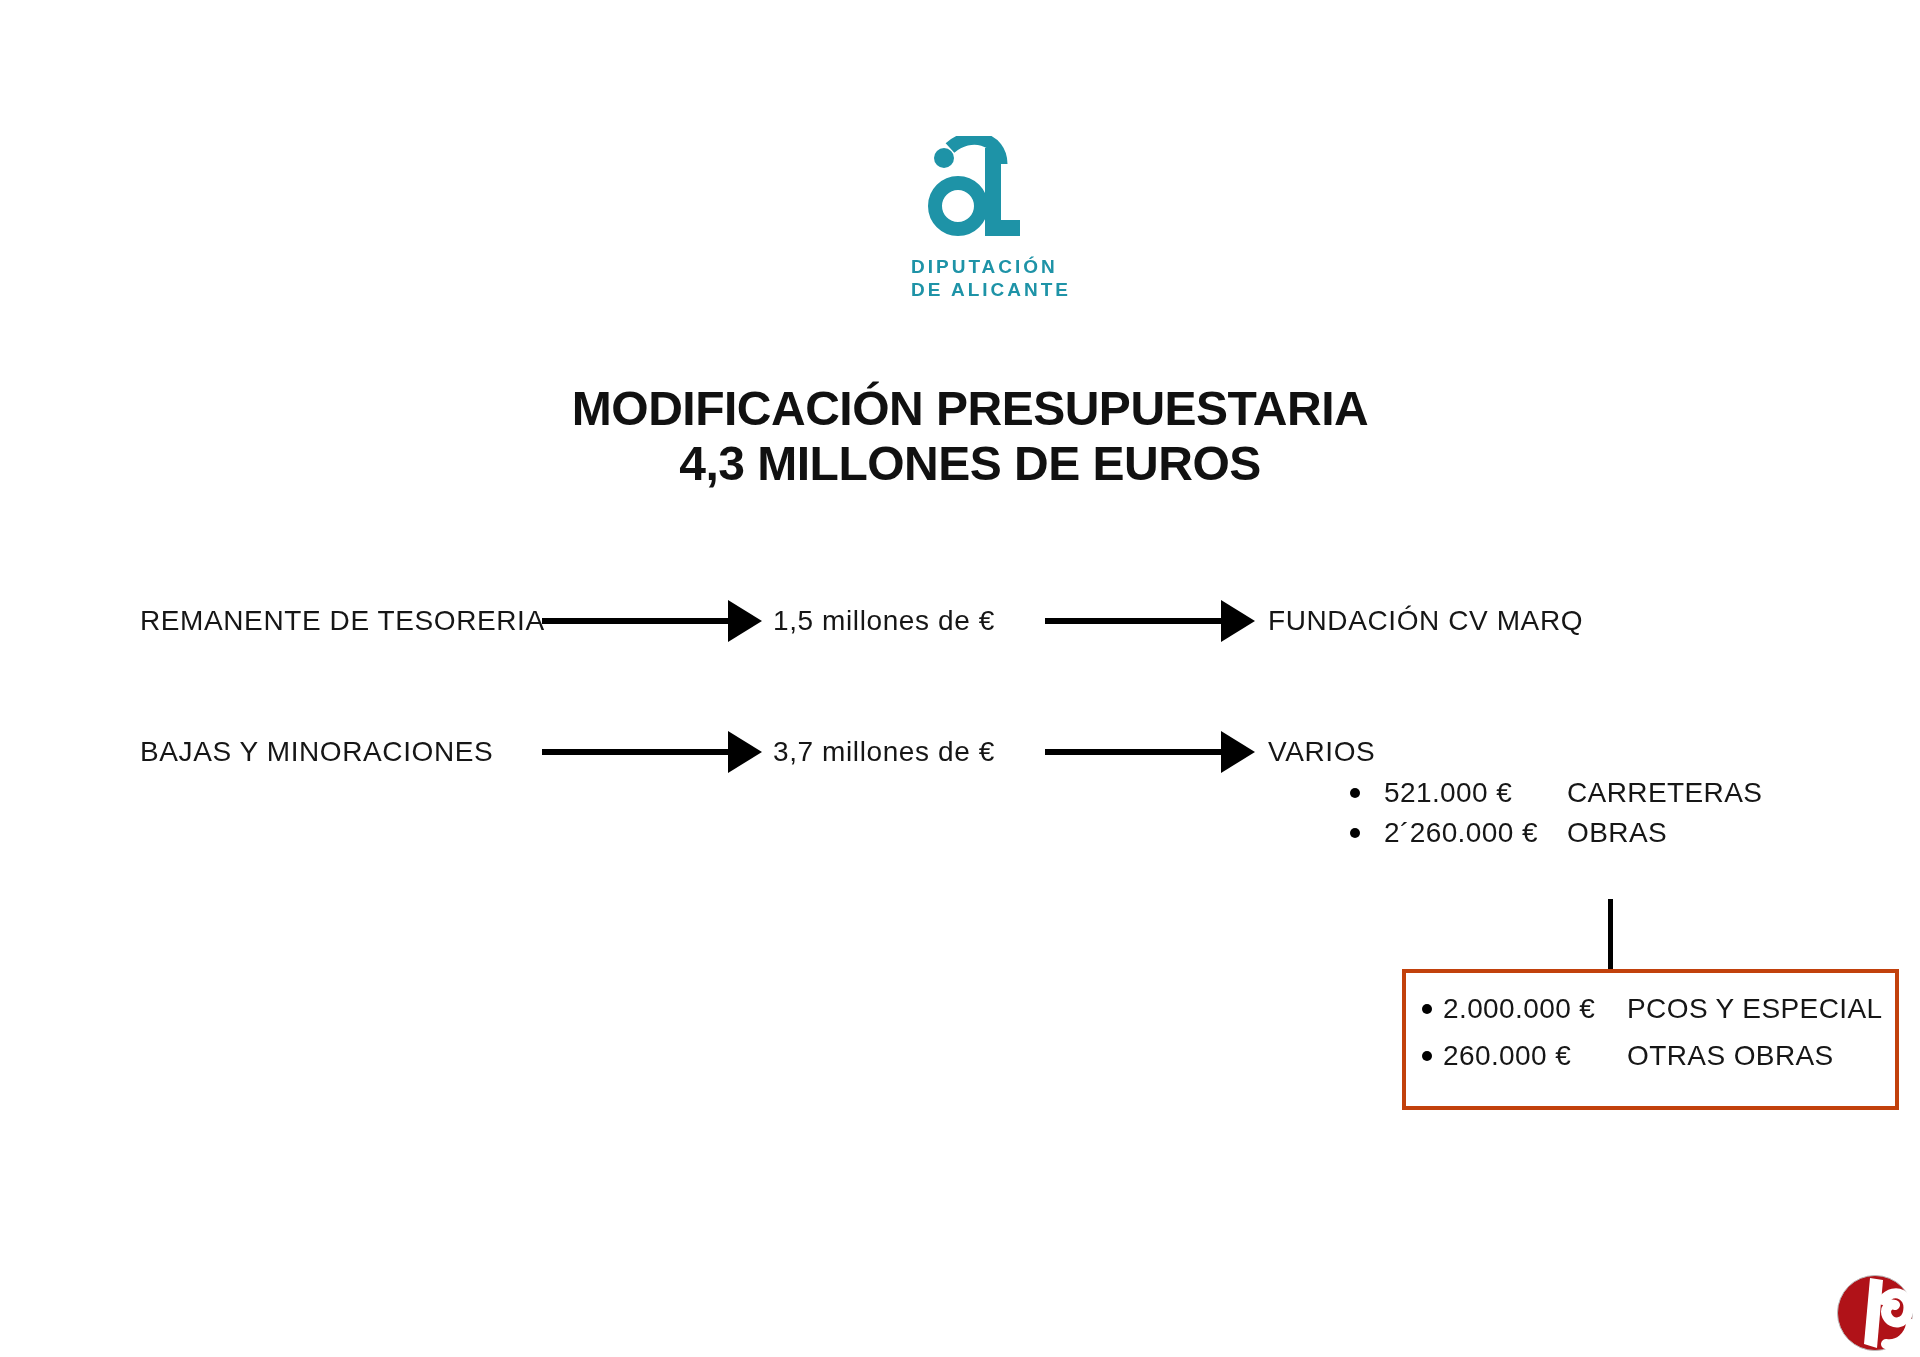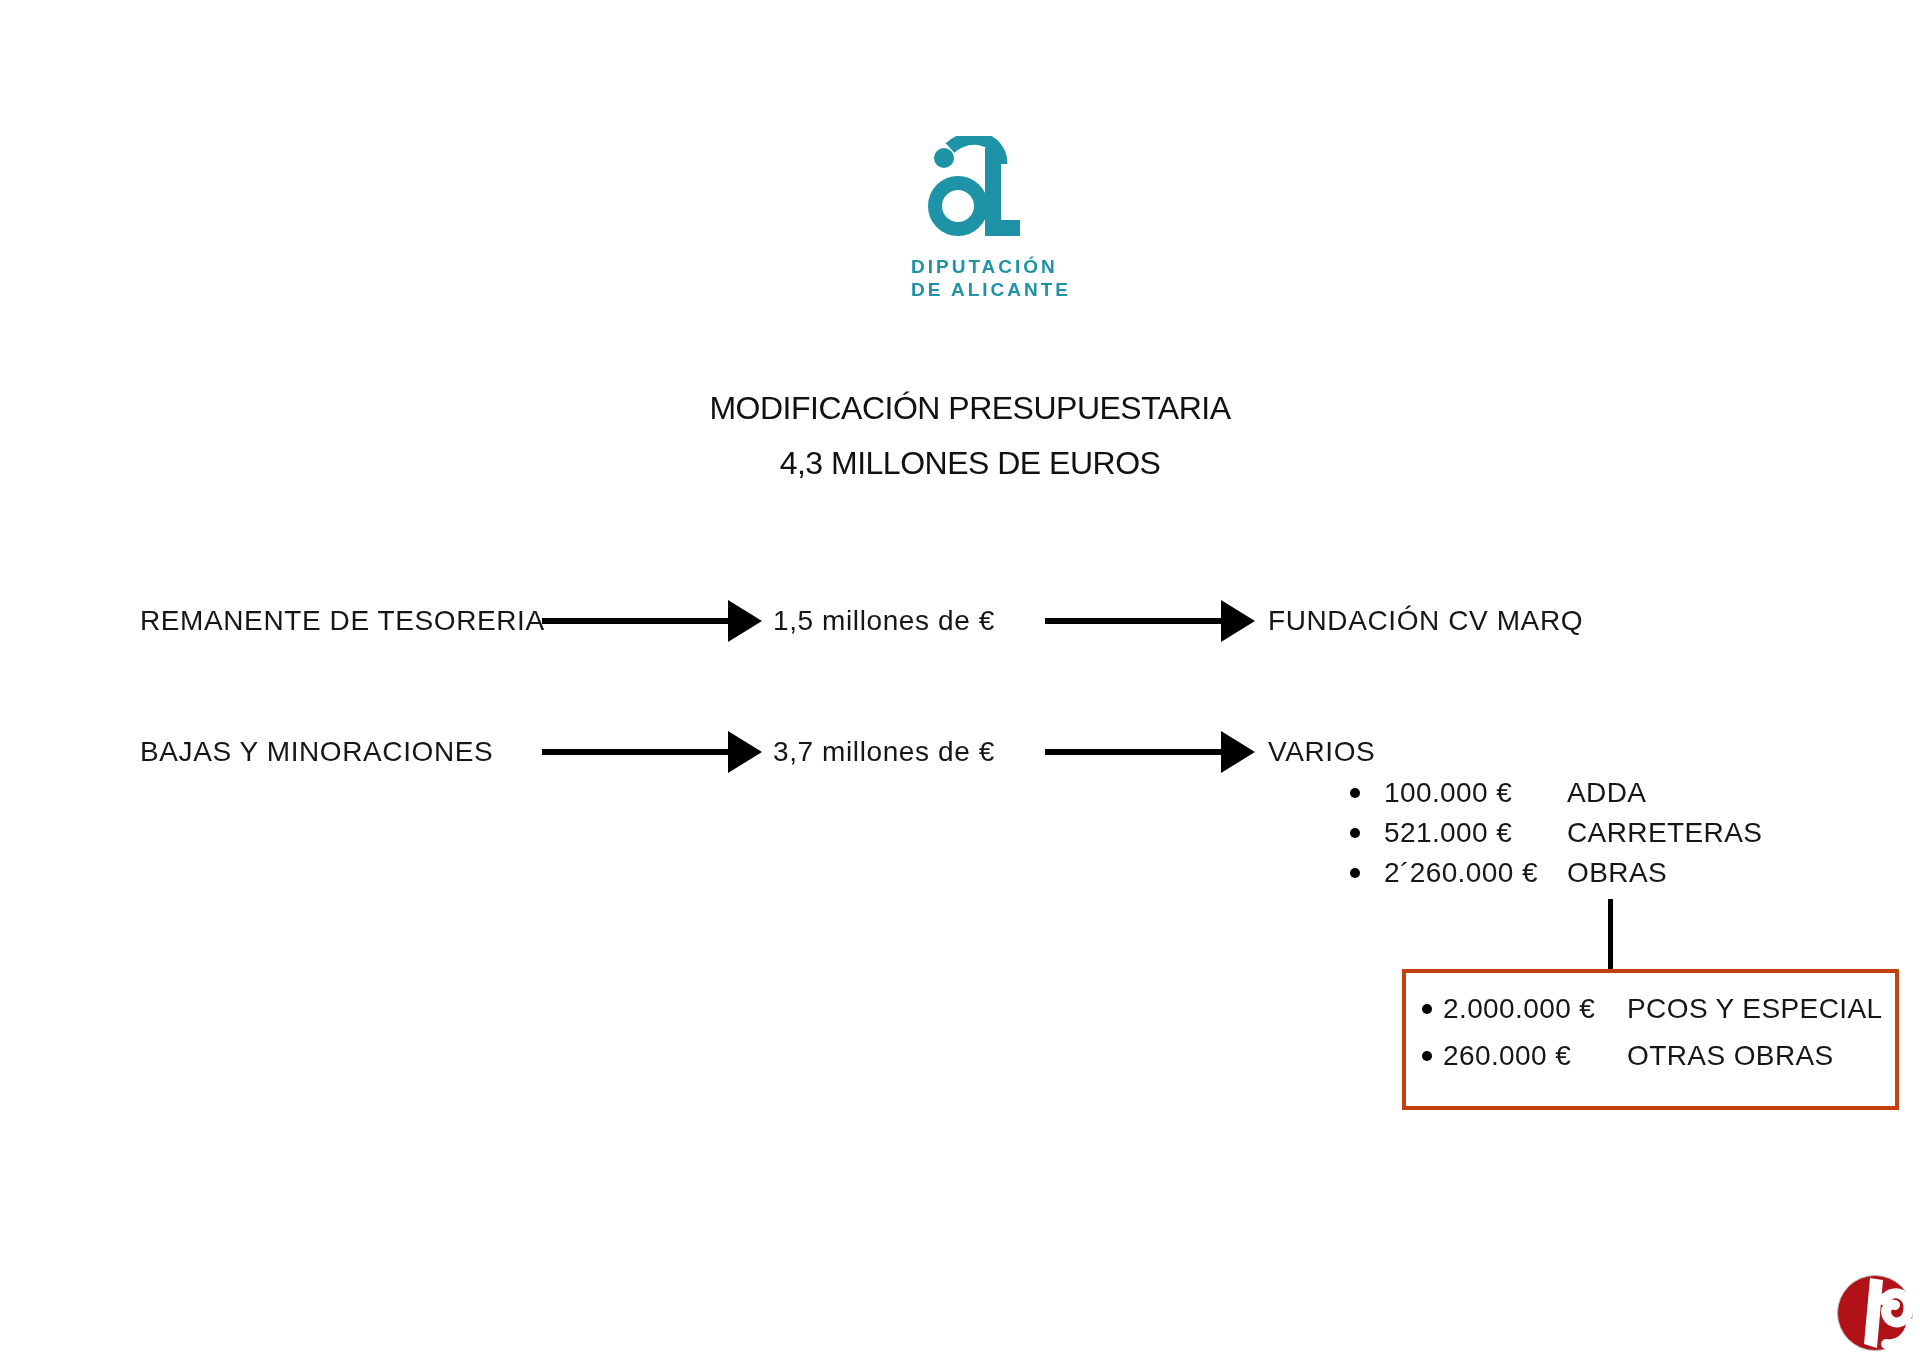--- a/index.html
+++ b/index.html
@@ -8,21 +8,21 @@
     font-family:"Liberation Sans",sans-serif;color:#151515;
   }
   .abs{position:absolute;}
   
   .org-text{
     font-size:19px;font-weight:700;letter-spacing:3px;line-height:23px;
     color:#1E93A7;white-space:nowrap;
   }
   
   .title{
-    width:1020px;text-align:center;font-size:32px;font-weight:400;
+    width:1020px;text-align:center;font-size:48px;font-weight:700;
     line-height:55px;letter-spacing:-0.5px;color:#111;white-space:nowrap;
   }
   
   .row-text{
     font-size:28px;line-height:38px;height:38px;letter-spacing:0.6px;
     white-space:nowrap;color:#161616;
   }
   
   .v-item,.b-item{display:flex;align-items:center;font-size:28px;letter-spacing:0.4px;color:#161616;white-space:nowrap;}
   .v-item{height:40px;}
@@ -84,25 +84,20 @@
   <div class="abs row-text" style="left:773px;top:733px;">3,7 millones de €</div>
   <svg class="abs" style="left:1043px;top:729px;" width="212" height="46" viewBox="0 0 212 46">
     <line x1="2" y1="23" x2="180" y2="23" stroke="#000" stroke-width="6"></line>
     <polygon points="178,2 178,44 212,23" fill="#000"></polygon>
   </svg>
   <div class="abs row-text" style="left:1268px;top:733px;">VARIOS</div>
 
   <div class="abs" style="left:1350px;top:773px;">
     <div class="v-item">
       <span class="dot"></span>
-      <span class="v-amt">100.000 €</span>
-      <span>ADDA</span>
-    </div>
-    <div class="v-item">
-      <span class="dot"></span>
       <span class="v-amt">521.000 €</span>
       <span>CARRETERAS</span>
     </div>
     <div class="v-item">
       <span class="dot"></span>
       <span class="v-amt">2´260.000 €</span>
       <span>OBRAS</span>
     </div>
   </div>
 

